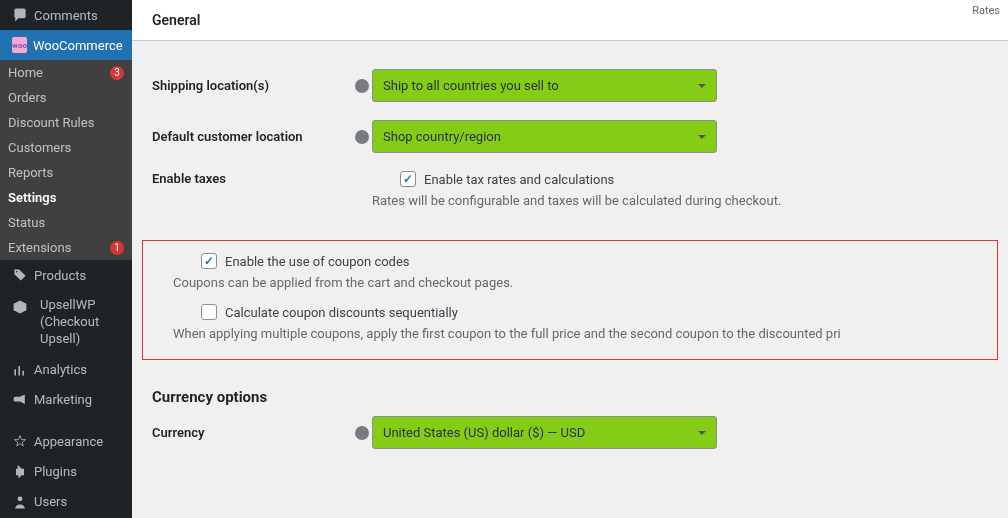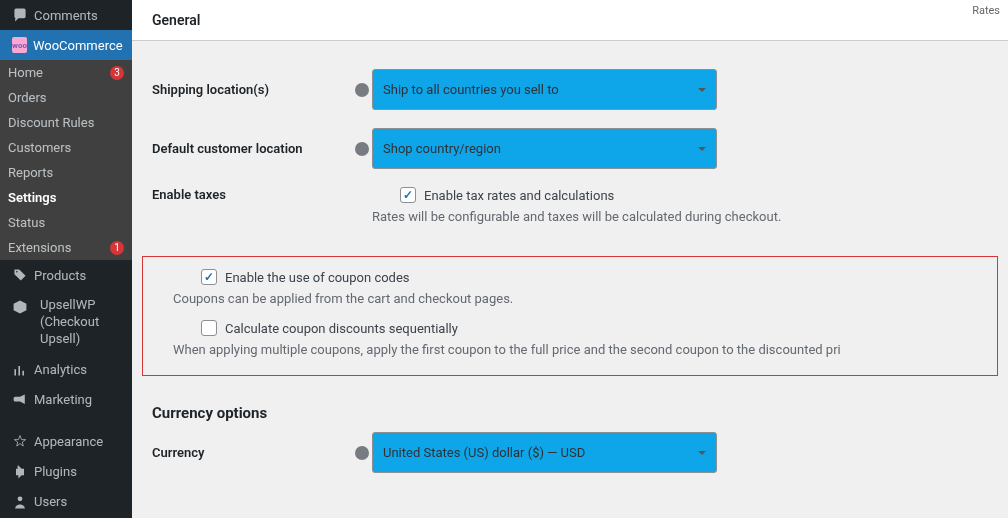--- a/index.html
+++ b/index.html
@@ -18,21 +18,21 @@
 .header { background: #fff; padding: 12px 20px; border-bottom: 1px solid #ccc; display: flex; align-items: center; }
 .header-title { font-weight: 600; font-size: 14px; color: #1d2327; }
 .activ { position: absolute; right: 8px; top: 4px; font-size: 11px; color: #666; text-align: right; }
 .content { padding: 28px 20px 20px 20px; }
 .form-row { display: flex; align-items: center; margin-bottom: 18px; }
 .form-row.top { align-items: flex-start; }
 .form-label { width: 200px; font-weight: 600; font-size: 13px; color: #1d2327; }
 .form-help { width: 20px; display: flex; justify-content: center; }
 .help-icon { width: 14px; height: 14px; border-radius: 50%; background: #787c82; color: #787c82; font-size: 10px; display: flex; align-items: center; justify-content: center; }
 .form-control { flex: 1; }
-.select { width: 345px; height: 41px; border: 1px solid #8c8f94; border-radius: 3px; background: #0ea5e9; padding: 0 28px 0 10px; font-size: 13px; color: #2c3338; position: relative; display: flex; align-items: center; cursor: pointer; }
+.select { width: 345px; height: 33px; border: 1px solid #8c8f94; border-radius: 3px; background: #84cc16; padding: 0 28px 0 10px; font-size: 13px; color: #2c3338; position: relative; display: flex; align-items: center; cursor: pointer; }
 .select::after { content: ""; position: absolute; right: 10px; top: 50%; margin-top: -2px; border: 4px solid transparent; border-top-color: #555; }
 .checkbox-row { display: flex; align-items: center; margin-bottom: 6px; margin-left: 28px; }
 .checkbox { width: 16px; height: 16px; border: 1px solid #8c8f94; border-radius: 3px; background: #fff; margin-right: 8px; display: flex; align-items: center; justify-content: center; cursor: pointer; flex-shrink: 0; }
 .checkbox.checked::after { content: "✓"; color: #2271b1; font-size: 12px; font-weight: bold; }
 .desc { font-size: 13px; color: #646970; margin-bottom: 14px; }
 .highlight-box { border: 1px solid #d63638; padding: 12px 10px 0 10px; margin: 14px -10px 28px -10px; }
 .highlight-box .form-row { margin-bottom: 12px; }
 .section-title { font-size: 15px; font-weight: 700; color: #1d2327; margin-bottom: 10px; }
 .section-desc { font-size: 13px; color: #3c434a; margin-bottom: 22px; }
 </style>

